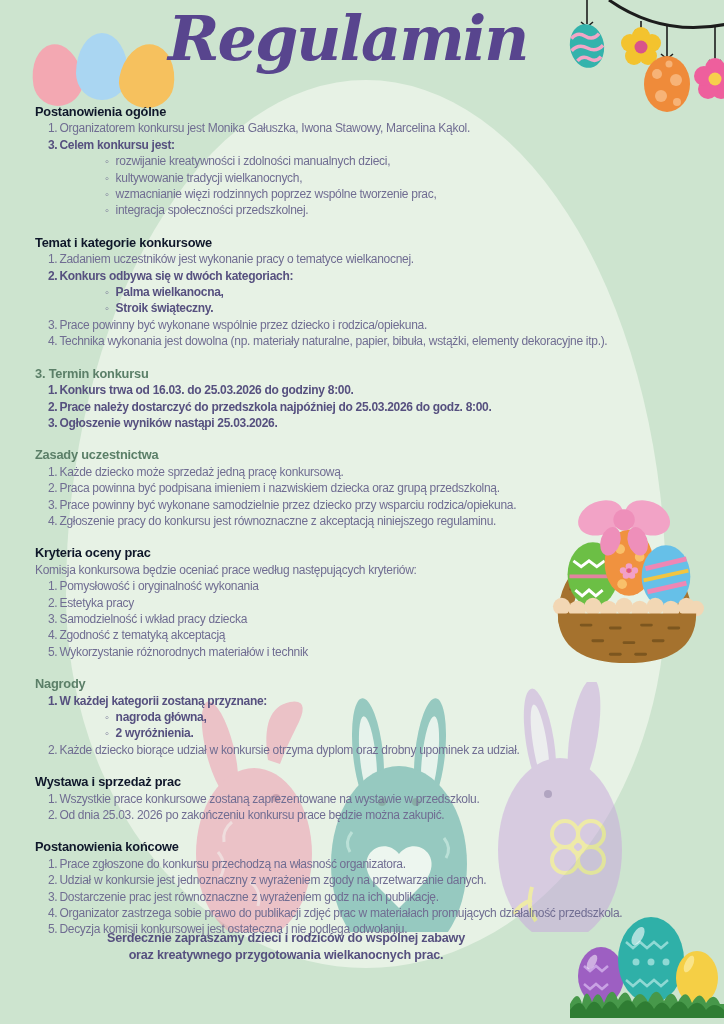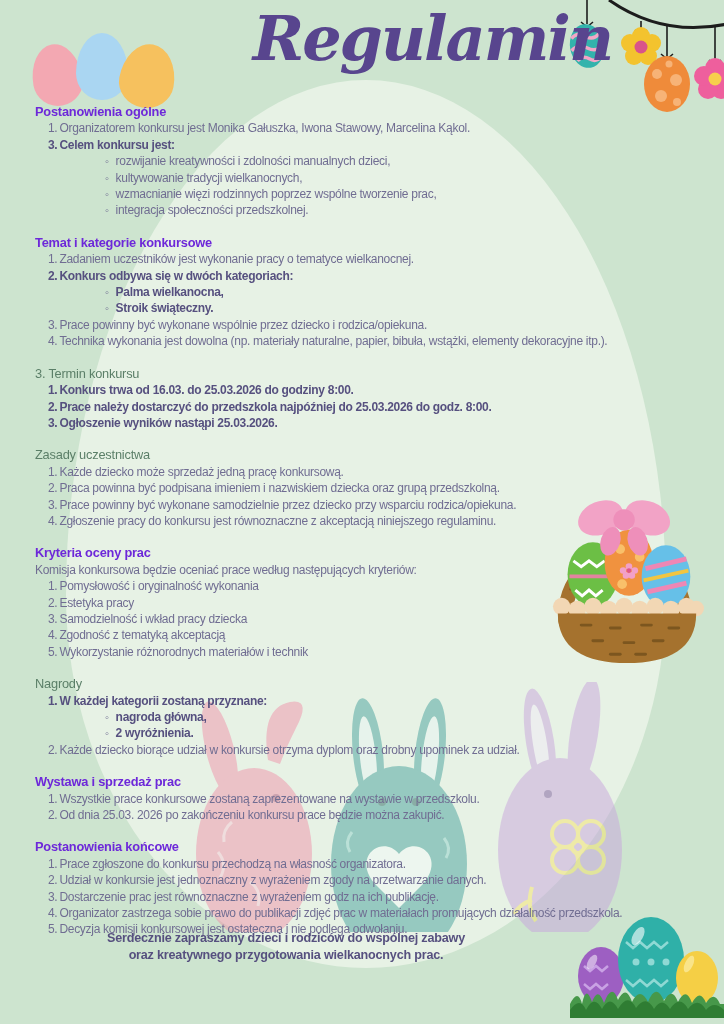--- a/index.html
+++ b/index.html
@@ -1,35 +1,35 @@
 <!DOCTYPE html>
 <html><head>
 <meta charset="utf-8">
 <style>
   html,body{margin:0;padding:0;background:#9aa89c;}
   .page{position:relative;width:724px;height:1024px;background:#cde4cf;overflow:hidden;
         font-family:"Liberation Sans",sans-serif;}
   .egg-bg{position:absolute;left:66px;top:80px;width:600px;height:888px;background:#e7f2e5;
         border-radius:50% 50% 50% 50% / 58% 58% 42% 42%;z-index:0;}
-  .title{position:absolute;left:168px;top:2px;width:444px;text-align:right;z-index:2;
+  .title{position:absolute;left:168px;top:2px;width:444px;text-align:left;z-index:2;
         font-family:"DejaVu Serif",serif;font-style:italic;font-weight:bold;
         font-size:62px;color:#58458e;letter-spacing:-2px;}
   .hdr-egg{position:absolute;z-index:2;border-radius:50% 50% 50% 50% / 60% 60% 40% 40%;}
   .hdr-egg.pink{left:32px;top:44px;width:50px;height:62px;background:#f3a8b2;transform:rotate(-10deg);}
   .hdr-egg.blue{left:76px;top:33px;width:52px;height:67px;background:#aad6f2;}
   .hdr-egg.yellow{left:120px;top:44px;width:55px;height:64px;background:#f6c15e;transform:rotate(10deg);}
   .garland{position:absolute;right:0;top:0;width:175px;height:120px;z-index:1;}
   .basket{position:absolute;left:533px;top:477px;width:188px;height:190px;z-index:2;}
   .bunnies{position:absolute;left:172px;top:682px;width:452px;height:250px;z-index:1;opacity:.5;}
   .corner-eggs{position:absolute;left:570px;top:900px;width:154px;height:118px;z-index:2;}
   .content{position:absolute;left:35px;top:104px;width:668px;z-index:3;
         color:#706d92;font-size:12px;letter-spacing:-0.3px;line-height:16.4px;}
   .sec{margin:0 0 16px 0;}
-  .hd{margin:0;font-size:12.8px;font-weight:bold;color:#6d28d9;letter-spacing:-0.2px;}
-  .hd.reg{font-weight:normal;color:#5b7f68;}
+  .hd{margin:0;font-size:12.8px;font-weight:bold;color:#0f172a;letter-spacing:-0.2px;}
+  .hd.reg{font-weight:bold;color:#5b7f68;}
   .intro{margin:0;}
   .content ol{list-style:none;margin:0;padding:0 0 0 13px;}
   .content ol>li{padding-left:13px;text-indent:-13px;}
   .content ul{list-style:none;margin:0;padding:0 0 0 44px;}
   .content ul>li{padding-left:16px;text-indent:-16px;}
   .num{margin-right:2px;}
   .bul{margin-right:7px;font-size:11px;}
   .b{font-weight:bold;color:#56507f;}
   .footer{position:absolute;left:0;top:930px;width:572px;text-align:center;z-index:3;
         font-weight:bold;color:#56507f;font-size:12.6px;line-height:16.5px;letter-spacing:-0.2px;}

